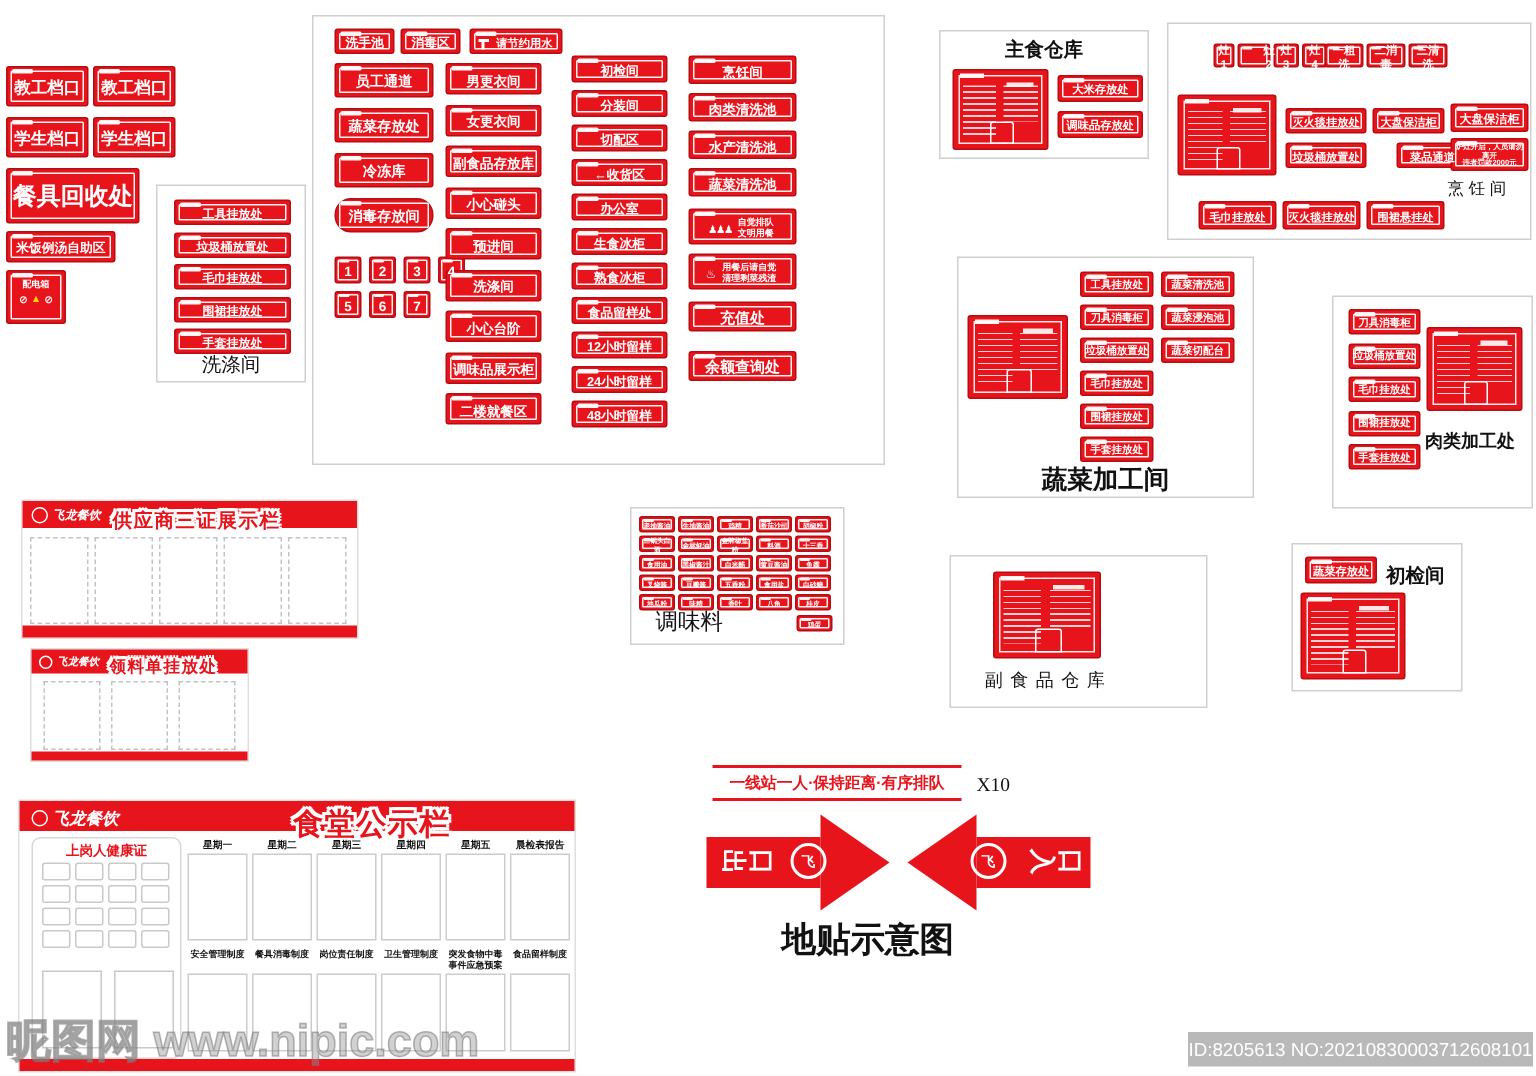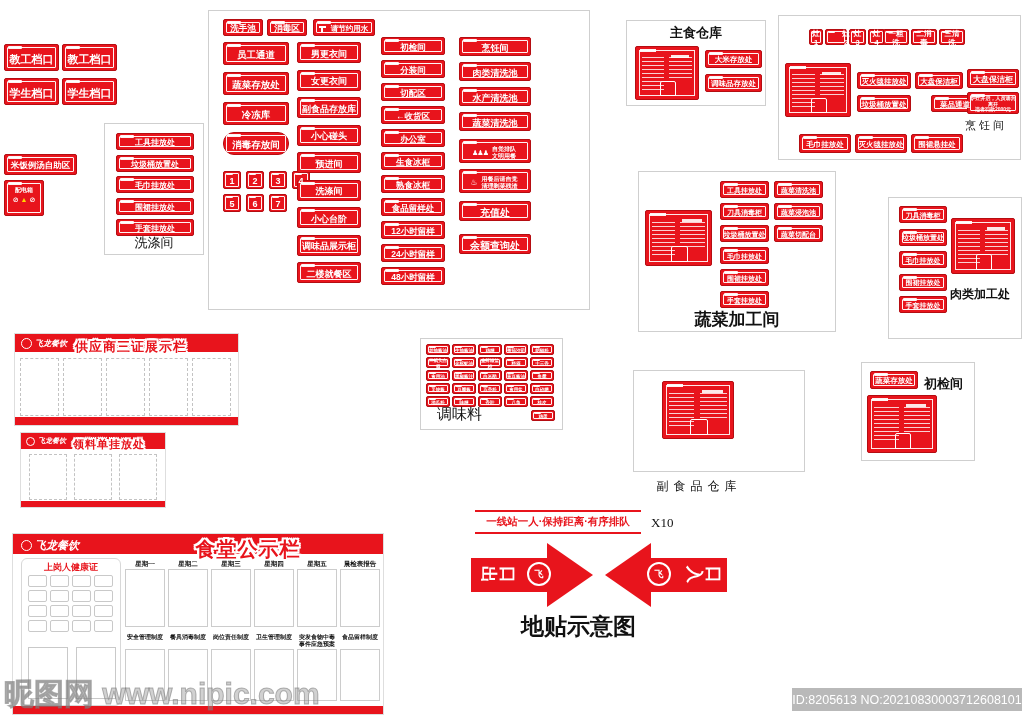--- a/index.html
+++ b/index.html
@@ -86,20 +86,24 @@
 
   <div class="sign" style="width:55px;height:27px;font-size:11px;">
         <span class="mk"></span>
         <span class="t">学生档口</span>
       </div>
       <div class="sign" style="width:55px;height:27px;font-size:11px;">
         <span class="mk"></span>
         <span class="t">学生档口</span>
       </div>
     </div>
+  <div class="sign abs" style="left:4px;top:112px;width:89px;height:37px;font-size:16px;">
+    <span class="mk"></span>
+    <span class="t">餐具回收处</span>
+  </div>
   <div class="sign abs" style="left:4px;top:154px;width:73px;height:21px;font-size:8.5px;">
     <span class="mk"></span>
     <span class="t">米饭例汤自助区</span>
   </div>
   <div class="sign abs" style="left:4px;top:180px;width:40px;height:36px;font-size:6px;flex-direction:column;justify-content:flex-start;padding-top:5px;">
     <span class="mk"></span>
     <span class="t" style="margin-top:0;">配电箱</span>
     <span class="warn-row">
       <span class="no">⊘</span>
       <span class="tri">▲</span>
@@ -678,21 +682,21 @@
   </div>
 
   <div class="panel" id="side-panel" style="left:633px;top:370px;width:172px;height:102px;">
     <div class="poster" style="left:28px;top:10px;width:72px;height:58px;">
       <span class="p-mk"></span>
         <span class="p-title"></span>
       <span class="p-l"></span>
         <span class="p-r"></span>
       <span class="p-doc"></span>
     </div>
-    <div class="caption" style="left:0;right:40px;top:74px;text-align:center;font-size:12px;font-weight:400;letter-spacing:5px;margin-top:33px;">副食品仓库</div>
+    <div class="caption" style="left:0;right:40px;top:74px;text-align:center;font-size:12px;font-weight:400;letter-spacing:5px;">副食品仓库</div>
   </div>
 
   <div class="panel" id="inspect-panel" style="left:861px;top:362px;width:114px;height:99px;">
     <div class="sign abs" style="left:8px;top:8px;width:48px;height:18px;font-size:7.5px;">
       <span class="mk"></span>
       <span class="t">蔬菜存放处</span>
     </div>
     <div class="caption" style="left:62px;top:12px;font-size:13px;">初检间</div>
     <div class="poster" style="left:5px;top:32px;width:70px;height:58px;">
       <span class="p-mk"></span>

